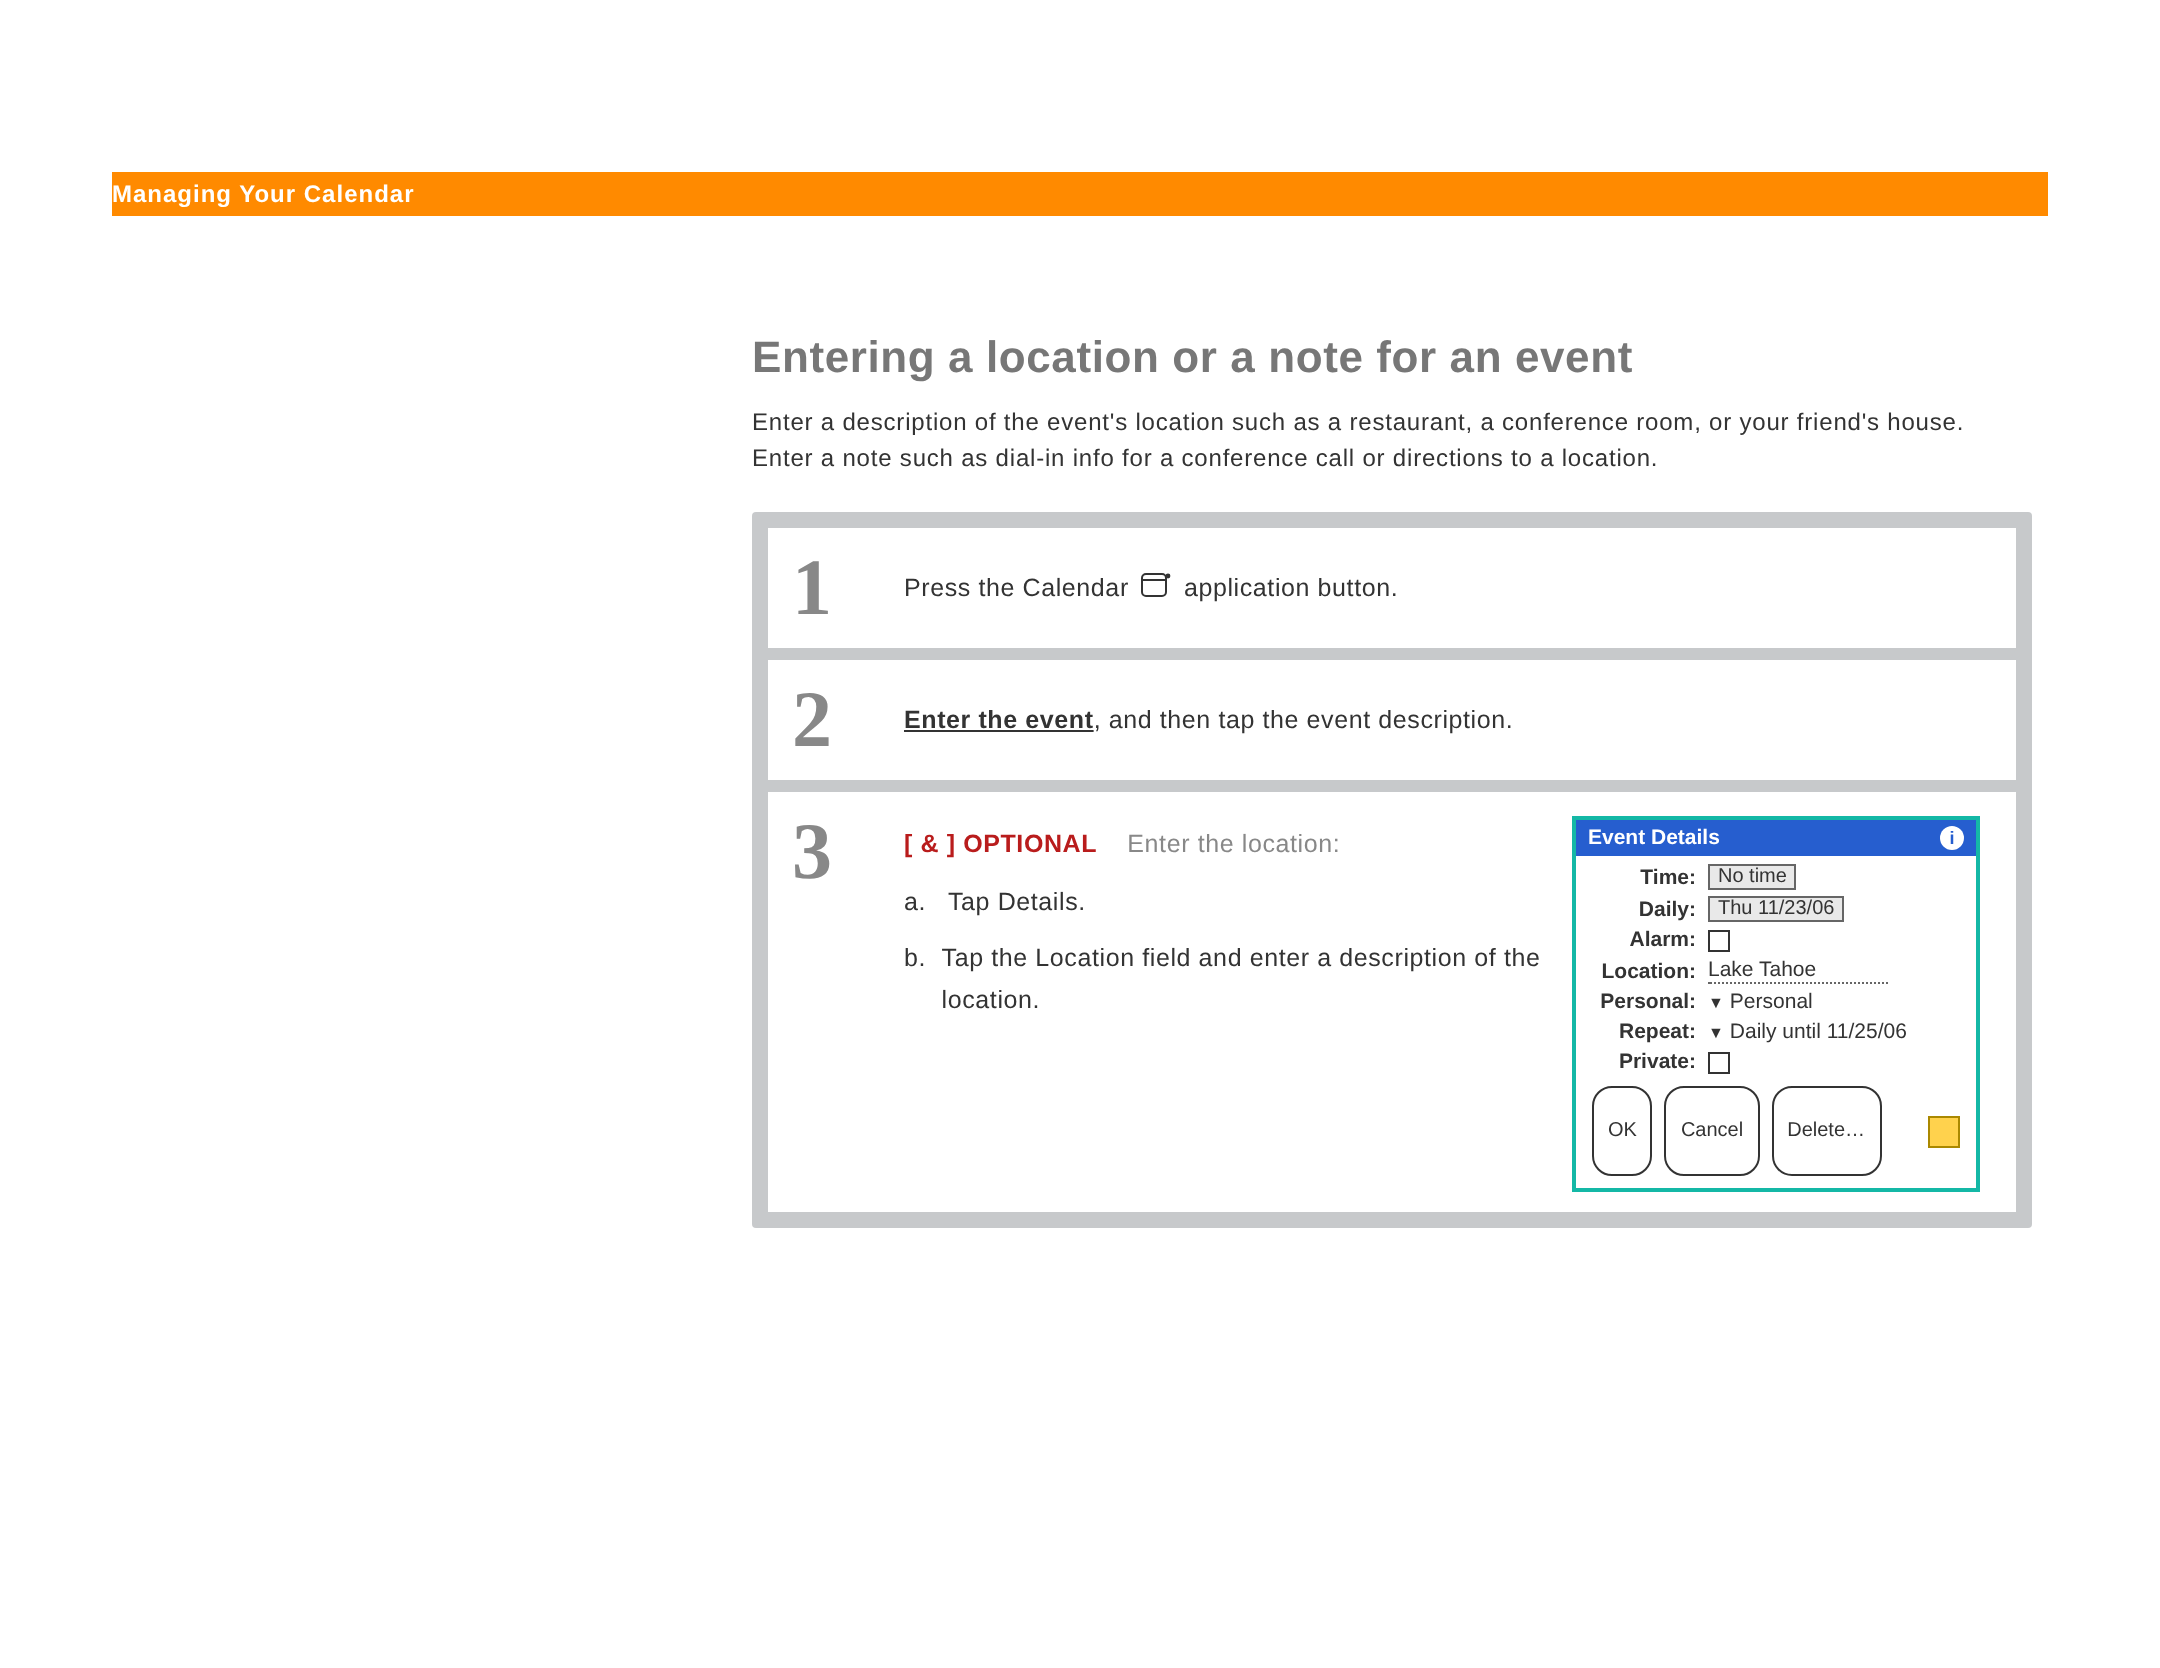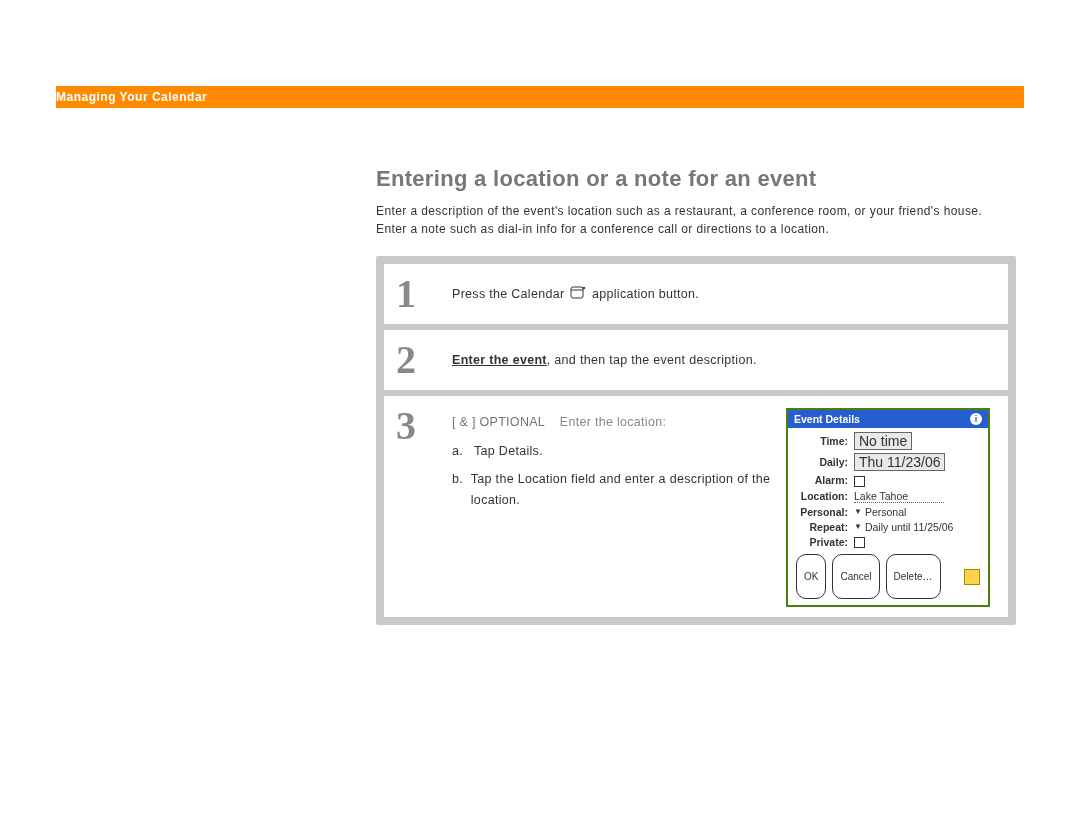--- a/index.html
+++ b/index.html
@@ -11,35 +11,35 @@
 h2{color:#777;font-size:22px;font-weight:bold;margin:0 0 10px 0;letter-spacing:.3px;}
 .intro{font-size:12px;line-height:1.5;color:#333;letter-spacing:.4px;}
 .steps{margin-top:18px;background:#c7c9cb;padding:8px 8px 8px 8px;border-radius:2px;}
 .step{background:#fff;display:flex;align-items:flex-start;padding:10px 18px 10px 12px;margin-bottom:6px;}
 .step:last-child{margin-bottom:0;}
 .stepnum{width:56px;font-size:40px;font-weight:bold;color:#888;font-family:Georgia,"Times New Roman",serif;line-height:1;}
 .stepbody{flex:1;font-size:12.5px;line-height:1.6;padding-top:10px;letter-spacing:.3px;}
 .stepbody .link{text-decoration:underline;font-weight:bold;}
 .step3body{display:flex;gap:14px;flex:1;}
 .step3text{flex:1;font-size:12.5px;line-height:1.7;padding-top:6px;letter-spacing:.3px;}
-.optional{color:#737373;font-weight:normal;}
+.optional{color:#b91c1c;font-weight:bold;}
 .enterloc{color:#888;}
 .substeps{margin:8px 0 0 0;padding:0;list-style:none;}
 .substeps li{margin-bottom:6px;display:flex;}
 .substeps li .lab{width:22px;}
 .continued{margin-top:18px;color:#888;font-weight:bold;font-size:12px;}
 .continued .arrow{display:inline-block;margin-right:6px;}
-.dialog{width:200px;border:2px solid #4d7c0f;background:#fff;font-size:10.5px;font-family:Arial;margin-top:2px;}
+.dialog{width:200px;border:2px solid #14b8a6;background:#fff;font-size:10.5px;font-family:Arial;margin-top:2px;}
 .dialog .dlg-title{background:#265ecf;color:#fff;font-weight:bold;padding:3px 6px;display:flex;justify-content:space-between;align-items:center;}
 .dialog .dlg-title .info{width:12px;height:12px;border-radius:50%;background:#fff;color:#265ecf;display:flex;align-items:center;justify-content:center;font-weight:bold;font-size:9px;}
 .dlg-body{padding:4px 8px 6px 8px;}
 .dlg-row{display:flex;align-items:center;margin-bottom:3px;}
 .dlg-row .lab{width:52px;text-align:right;font-weight:bold;margin-right:6px;}
 .dlg-row .val{flex:1;}
-.boxed{border:1px solid #666;padding:0 4px;background:#e9e9e9;display:inline-block;font-size:14px;}
+.boxed{border:1px solid #666;padding:0 4px;background:#e9e9e9;display:inline-block;font-size:10px;}
 .dotted{border-bottom:1px dotted #666;display:inline-block;min-width:90px;}
 .chk{display:inline-block;width:9px;height:9px;border:1px solid #333;vertical-align:middle;}
 .drop{display:inline-flex;align-items:center;gap:3px;}
 .drop .tri{font-size:8px;}
 .dlg-buttons{display:flex;gap:6px;margin-top:6px;align-items:center;}
 .dlg-btn{border:1px solid #333;border-radius:10px;padding:16px 7px;font-size:10px;background:#fff;}
 .note-ico{width:14px;height:14px;background:#ffd24d;border:1px solid #aa8800;display:inline-block;margin-left:auto;}
 .cal-ico{display:inline-block;vertical-align:middle;margin:0 2px;}
 </style>
 </head>

